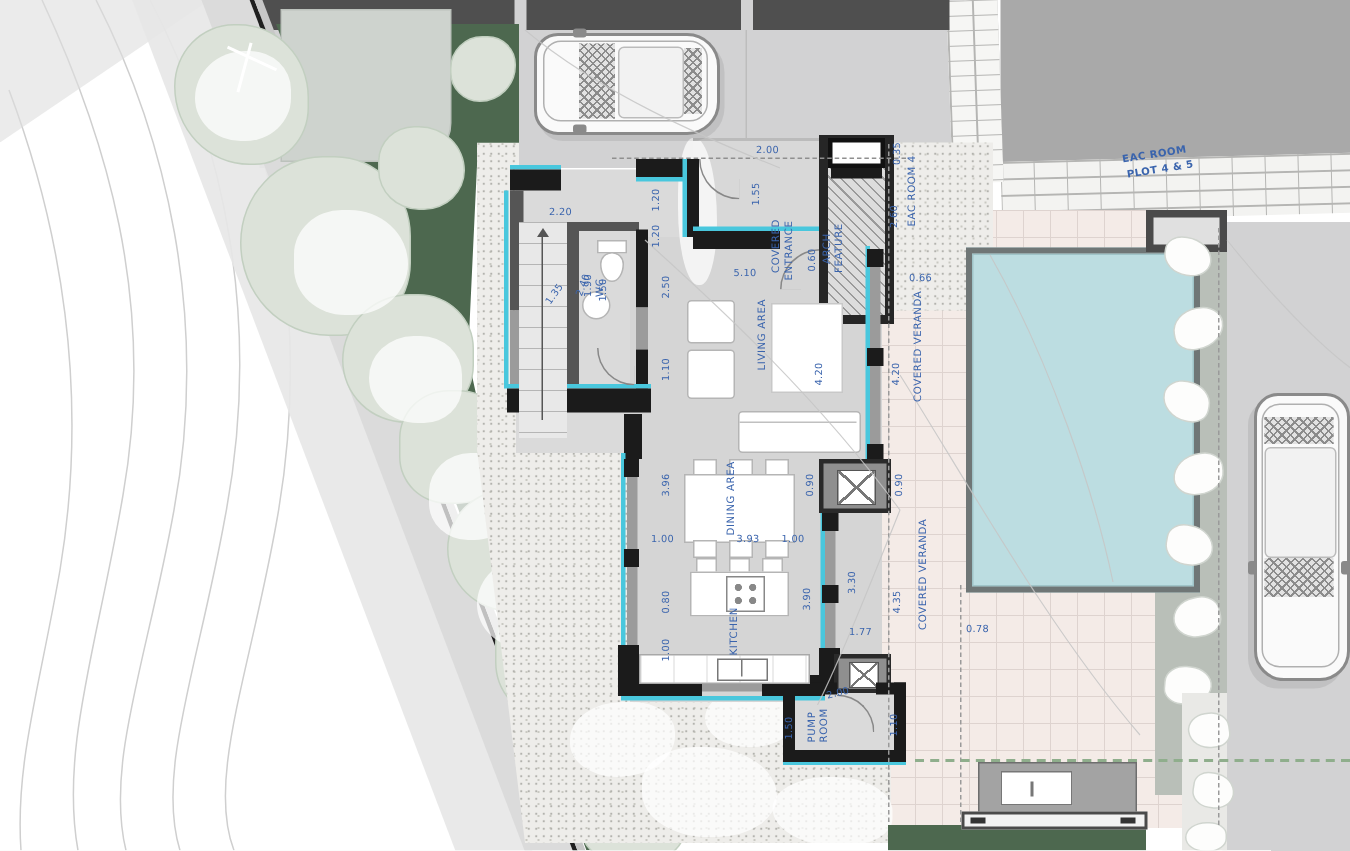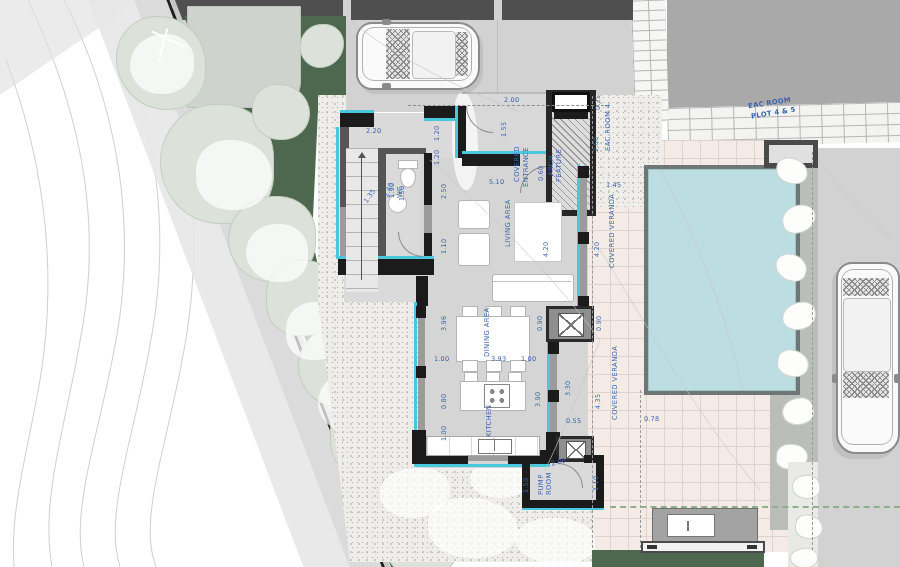--- a/index.html
+++ b/index.html
@@ -288,28 +288,28 @@
       <span class="lab room vl" style="left: 545px; top: 487px;">PUMP</span>
       <span class="lab room vl" style="left: 553px; top: 487px;">ROOM</span>
       <span class="lab room vl" style="left: 521px; top: 174px;">COVERED</span>
       <span class="lab room vl" style="left: 530px; top: 179px;">ENTRANCE</span>
       <span class="lab room vl" style="left: 555px; top: 168px;">ARCH</span>
       <span class="lab room vl" style="left: 563px; top: 174px;">FEATURE</span>
       <span class="lab room vl" style="left: 612px; top: 143px;">EAC ROOM 4</span>
       <span class="lab room vl" style="left: 616px; top: 260px;">COVERED VERANDA</span>
       <span class="lab room vl" style="left: 619px; top: 412px;">COVERED VERANDA</span>
       <span class="lab room vl" style="left: 404px; top: 190px;">WC</span>
-      <span class="lab dim" style="left: 366px; top: 127px;">2.20</span>
+      <span class="lab dim" style="left: 366px; top: 137px;">2.20</span>
       <span class="lab dim" style="left: 504px; top: 96px;">2.00</span>
       <span class="lab dim" style="left: 489px; top: 178px;">5.10</span>
-      <span class="lab dim" style="left: 606px; top: 181px;">1.45</span>
+      <span class="lab dim" style="left: 606px; top: 181px;">0.66</span>
       <span class="lab dim" style="left: 434px; top: 355px;">1.00</span>
       <span class="lab dim" style="left: 491px; top: 355px;">3.93</span>
       <span class="lab dim" style="left: 521px; top: 355px;">1.00</span>
-      <span class="lab dim" style="left: 566px; top: 417px;">0.55</span>
+      <span class="lab dim" style="left: 566px; top: 417px;">1.77</span>
       <span class="lab dim" style="left: 644px; top: 415px;">0.78</span>
       <span class="lab dim" style="left: 551px; top: 458px; transform: rotate(-14deg);">2.00</span>
       <span class="lab dim vl" style="left: 441px; top: 133px;">1.20</span>
       <span class="lab dim vl" style="left: 441px; top: 157px;">1.20</span>
       <span class="lab dim vl" style="left: 508px; top: 129px;">1.55</span>
       <span class="lab dim vl" style="left: 602px; top: 102px;">0.35</span>
       <span class="lab dim vl" style="left: 600px; top: 144px;">2.60</span>
       <span class="lab dim vl" style="left: 545px; top: 173px;">0.60</span>
       <span class="lab dim vl" style="left: 448px; top: 191px;">2.50</span>
       <span class="lab dim vl" style="left: 448px; top: 246px;">1.10</span>

